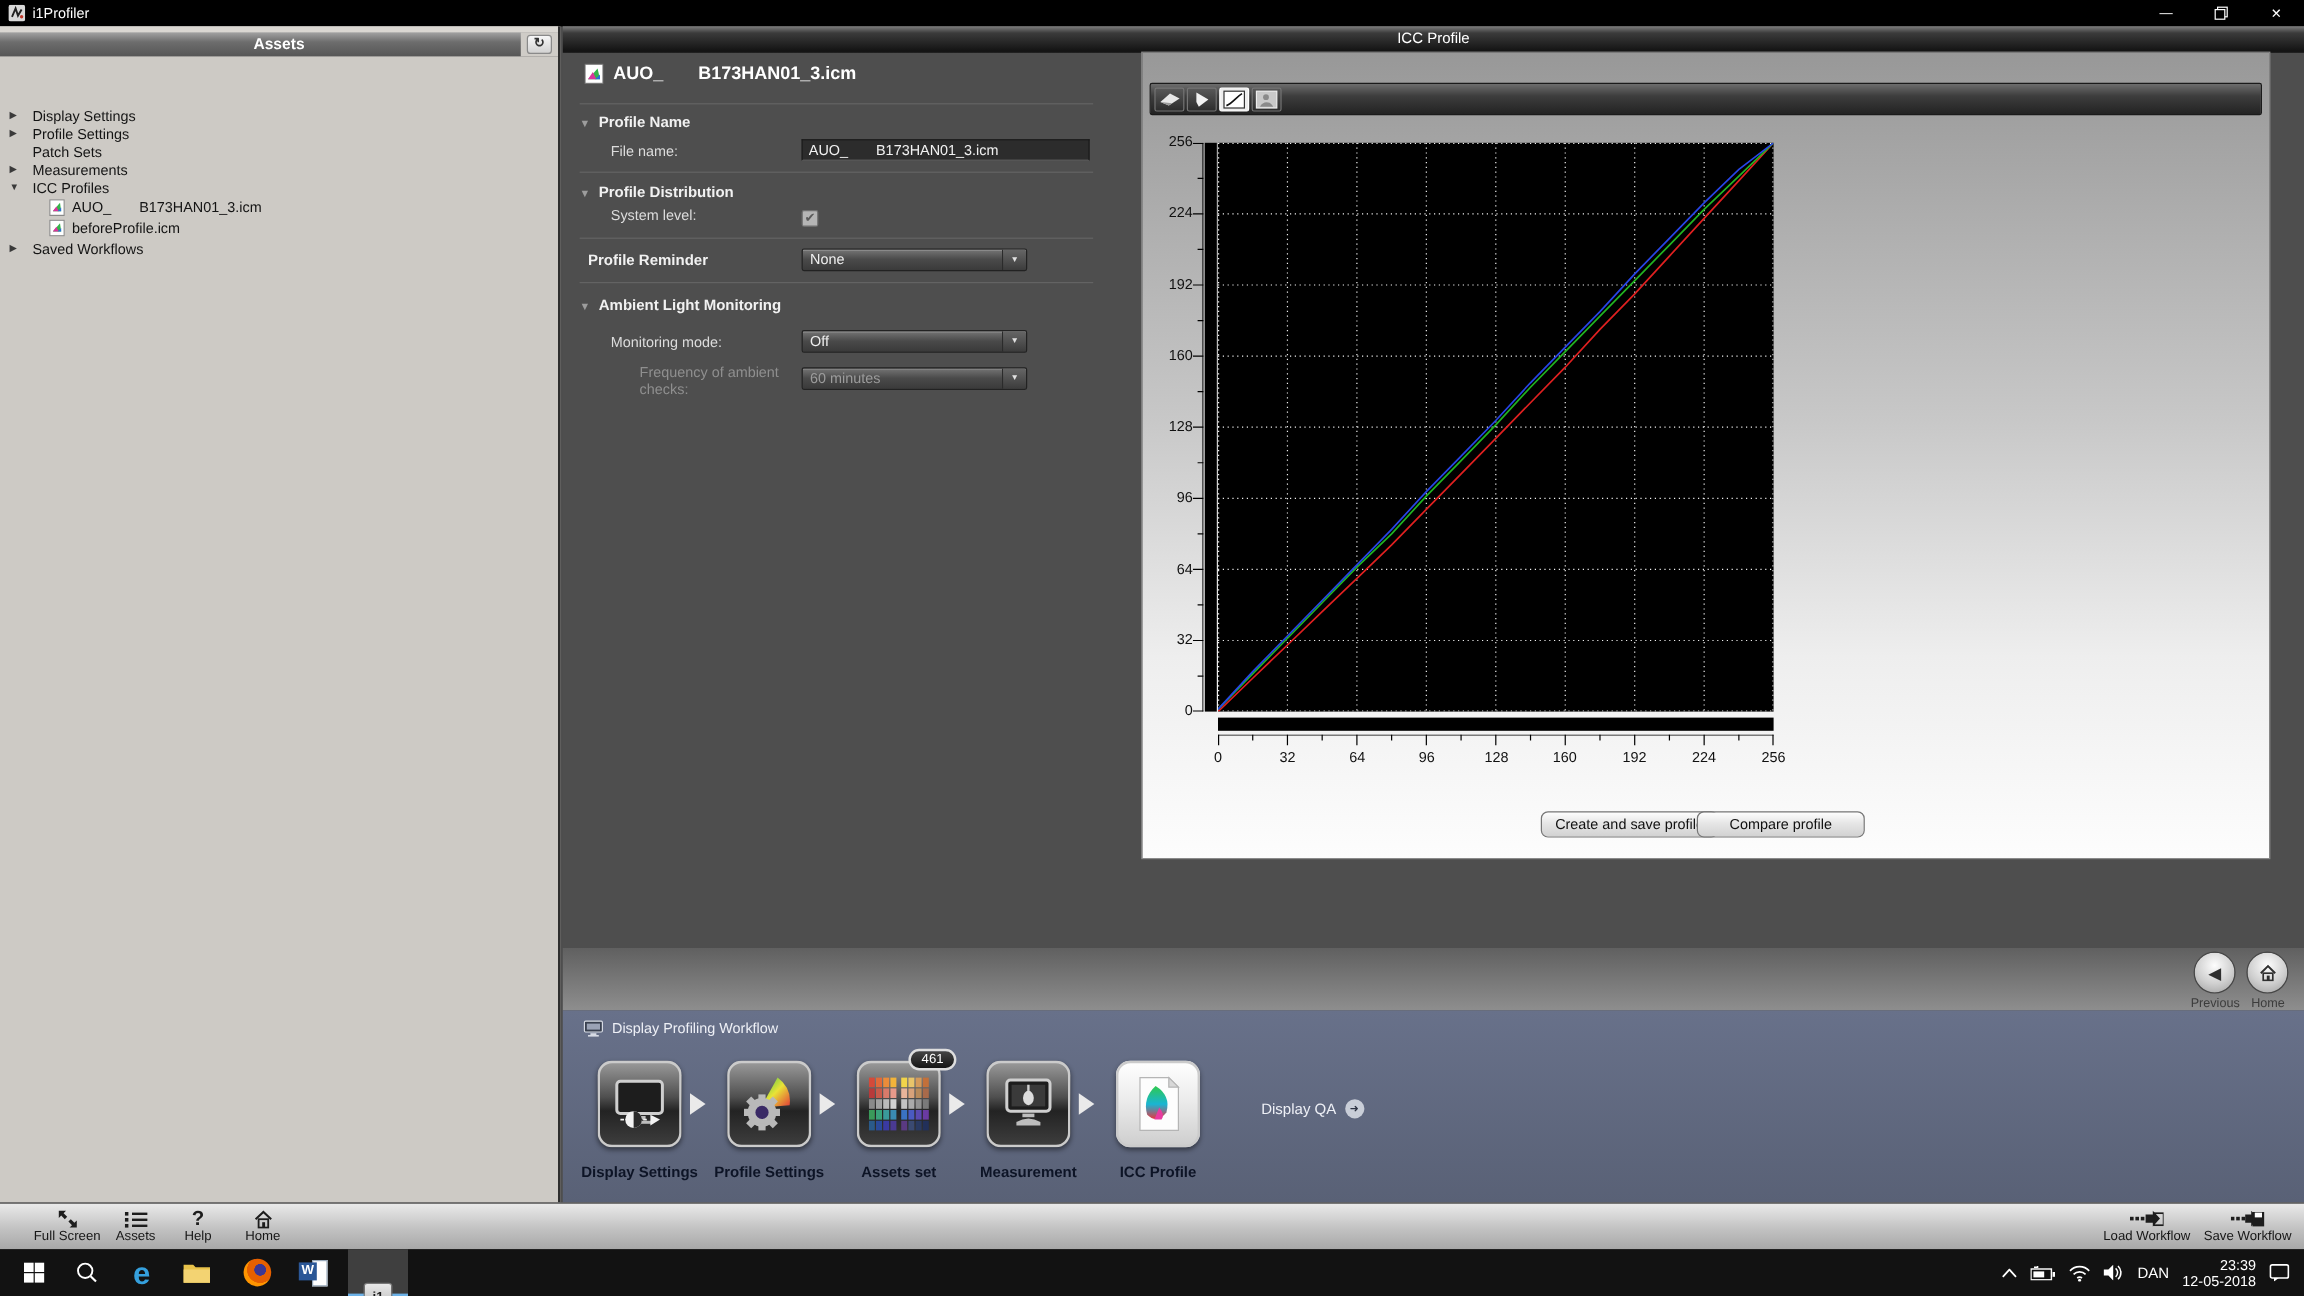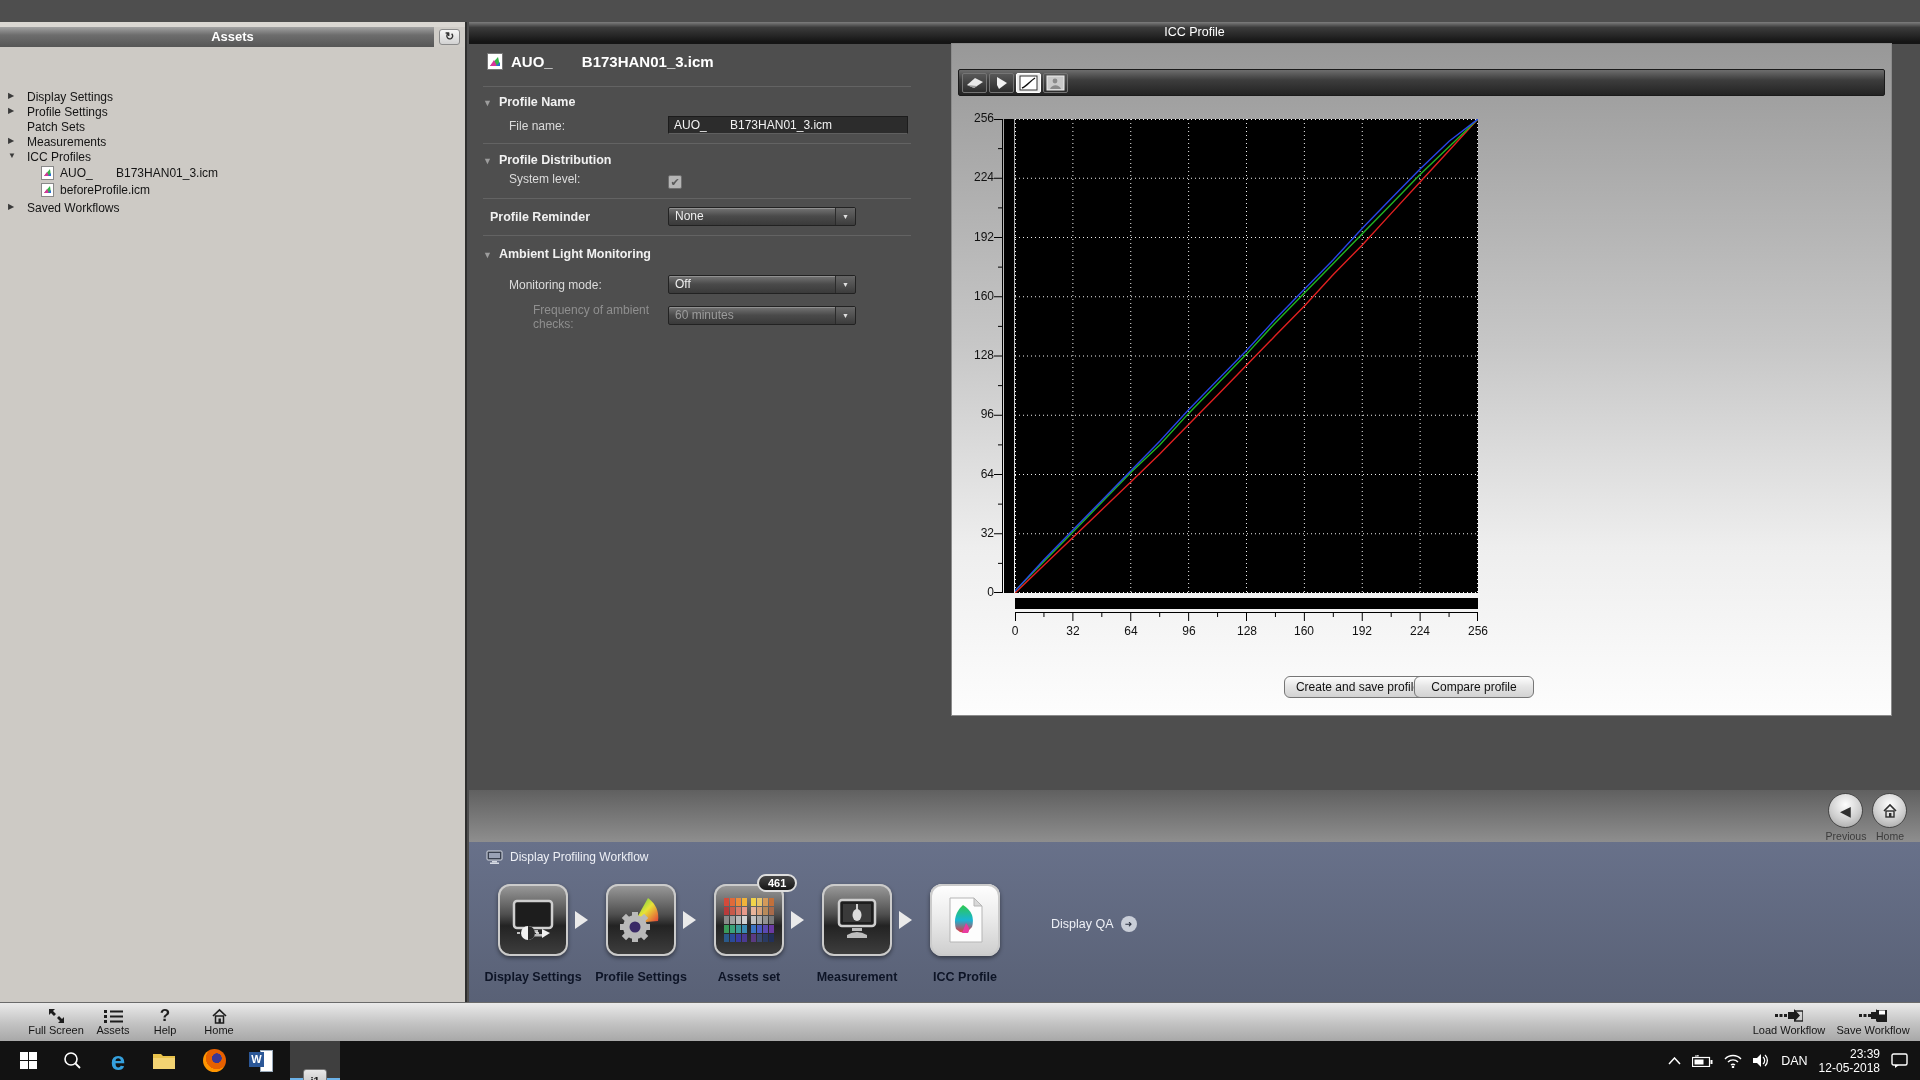--- a/index.html
+++ b/index.html
@@ -99,21 +99,21 @@
           background:linear-gradient(180deg,#9d9d9d,#4f4f4f 42%,#232323 58%,#3f3f3f);
           box-shadow:inset 0 0 0 2px #cbcbcb, 0 2px 4px rgba(0,0,0,.45);
           display:flex; align-items:center; justify-content:center; }
   .tile.active { background:linear-gradient(180deg,#fff,#ececec 45%,#cdcdcd); }
   .warrow { position:absolute; top:69px; width:0; height:0; border-left:13px solid #eaeaea;
             border-top:9px solid transparent; border-bottom:9px solid transparent; }
   .steplabel { position:absolute; top:128px; width:116px; text-align:center; font-weight:bold;
                font-size:12.5px; color:#0d1426; }
   .badge { position:absolute; left:288px; top:32px; height:18px; padding:0 9px;
            background:linear-gradient(#454545,#161616); border:2px solid #dedede; border-radius:10px;
-           color:#fff; font-size:11px; line-height:14px; z-index:3;font-weight:bold; }
+           color:#fff; font-size:11px; line-height:14px; z-index:3; }
   .qa { position:absolute; left:582px; top:74px; display:flex; align-items:center; gap:7px;
         color:#eef0f6; font-size:12.5px; }
   .qa-circle { width:16px; height:16px; border-radius:50%; background:#c9ced8; color:#2c3242;
                font-size:9px; line-height:16px; text-align:center; }
 
   
   .btoolbar { position:absolute; left:0; top:1002px; width:1920px; height:39px;
               background:linear-gradient(#eaeaea,#c2c2c2 55%,#a8a8a8); border-top:1px solid #6a6a6a; }
   .titem { position:absolute; top:3px; width:74px; text-align:center; color:#161616; font-size:11px; }
   .titem .ico { height:18px; display:flex; align-items:flex-end; justify-content:center; }
@@ -138,20 +138,42 @@
   .tray { position:absolute; right:0; top:0; height:39px; display:flex; align-items:center; gap:11px;
           padding-right:12px; }
   .lang { font-size:12.5px; }
   .clock { text-align:right; font-size:12px; line-height:14px; }
 </style>
 </head>
 <body>
 
 <div class="screen">
 
+  <div class="titlebar">
+    <svg class="appico" width="14" height="14">
+      <rect x="0" y="0" width="14" height="14" rx="2" fill="#d9d9d9"></rect>
+      <path d="M3 10 L6 3 L8 9 L11 4" stroke="#222" stroke-width="1.6" fill="none"></path>
+      <circle cx="11" cy="10" r="1.4" fill="#c0392b"></circle>
+    </svg>
+    <span>i1Profiler</span>
+    <div class="wctrls">
+      <div class="wbtn">
+          <span>—</span>
+        </div>
+      <div class="wbtn">
+        <svg width="12" height="12">
+          <rect x="3" y="1" width="8" height="8" fill="none" stroke="#fff" stroke-width="1"></rect>
+          <rect x="1" y="3" width="8" height="8" fill="#000" stroke="#fff" stroke-width="1"></rect>
+        </svg>
+      </div>
+      <div class="wbtn">
+          <span>✕</span>
+        </div>
+    </div>
+  </div>
 
   <div class="sidebar">
     <div class="side-strip"></div>
     <div class="assets-bar">
       <span>Assets</span>
       <div class="refresh-cell">
         <div class="refresh-btn"><span>↻</span></div>
       </div>
     </div>
     <div class="tree">
@@ -362,21 +384,21 @@
           <span class="xlab" style="left:159px">64</span>
           <span class="xlab" style="left:217px">96</span>
           <span class="xlab" style="left:275px">128</span>
           <span class="xlab" style="left:332px">160</span>
           <span class="xlab" style="left:390px">192</span>
           <span class="xlab" style="left:448px">224</span>
           <span class="xlab" style="left:506px">256</span>
         </div>
 
       <div class="chart-btn" style="left:332px; width:148px">Create and save profile</div>
-      <div class="chart-btn" style="left:462px; width:120px">Compare profile</div>
+      <div class="chart-btn" style="left:462px; width:140px">Compare profile</div>
     </div>
 
     <div class="footer-strip">
       <div class="navbtn" style="left:1359px">
         <span style="color:#2f2f2f; font-size:14px">◀</span>
       </div>
       <div class="navlab" style="left:1347px">Previous</div>
       <div class="navbtn" style="left:1403px">
         <svg width="16" height="15">
           <path d="M2 8 L8 2 L14 8" stroke="#2f2f2f" stroke-width="1.6" fill="none"></path>

